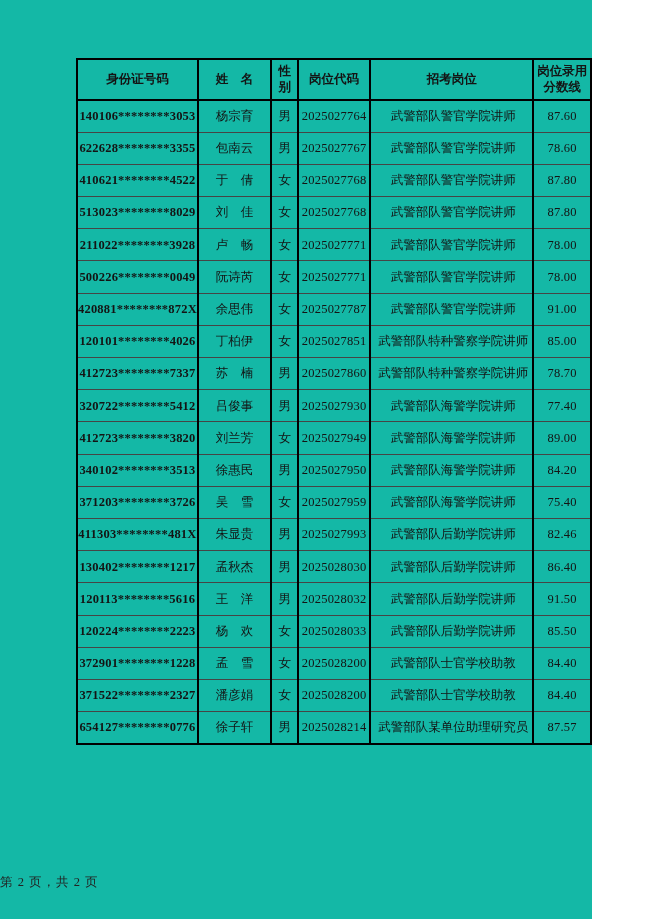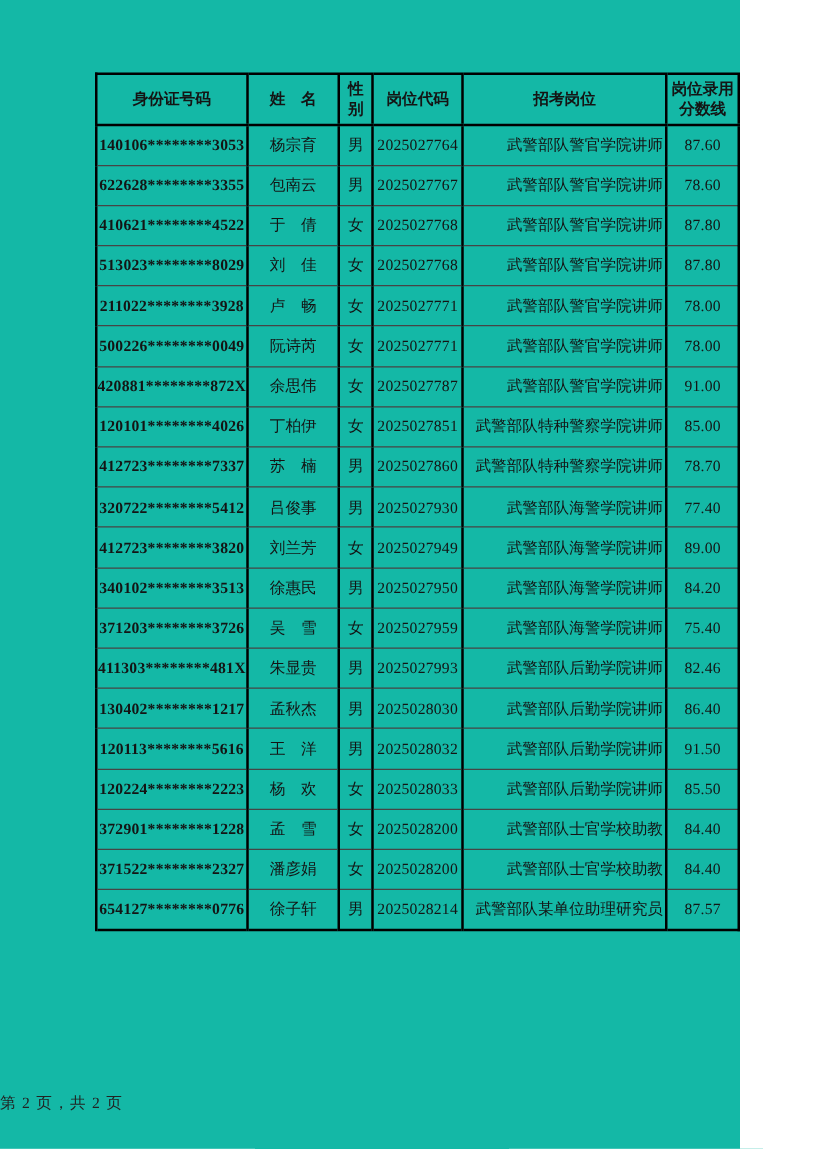--- a/index.html
+++ b/index.html
@@ -45,21 +45,21 @@
     font-size: 12.5px;
     line-height: 1.15;
   }
   .col-id       { width: 113px; font-weight: bold; }
   .col-name     { width: 72px;  }
   .col-gender   { width: 25px;  }
   .col-code     { width: 70px;  }
   .col-position { width: 156px; }
   .col-score    { width: 56px;  }
   td.col-position {
-    text-align: right;
+    text-align: center;
     padding-left: 5px;
     padding-right: 2px;
     font-size: 12px;
   }
   td.col-id, td.col-code, td.col-score {
     font-family: "Liberation Serif", "DejaVu Serif", serif;
     letter-spacing: 0.2px;
   }
   .footer {
     position: absolute;

